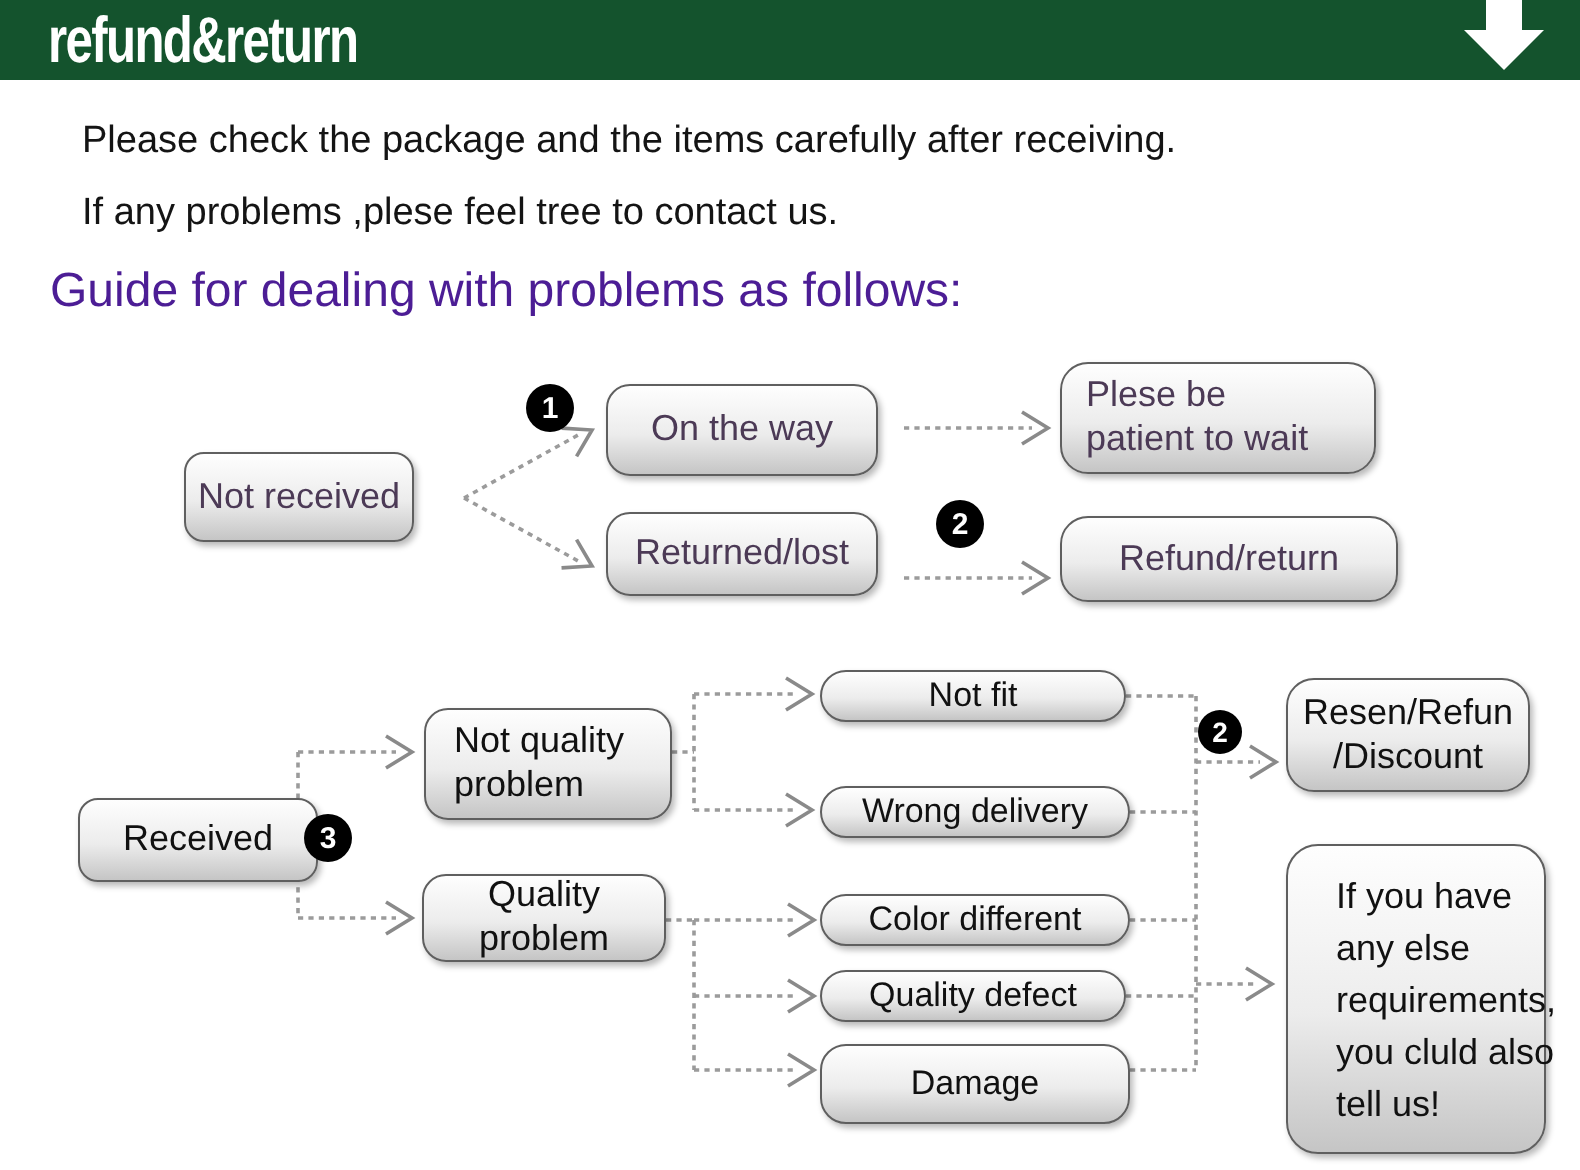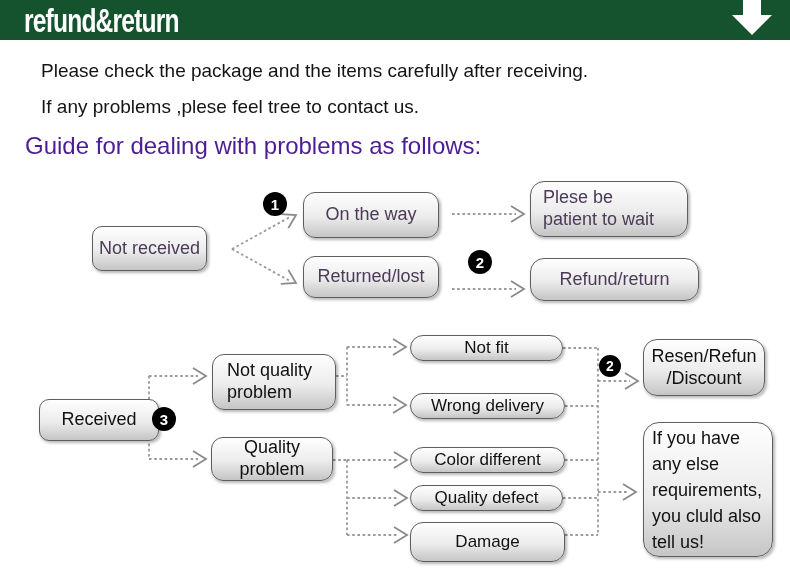--- a/index.html
+++ b/index.html
@@ -150,19 +150,19 @@
   <div class="node" style="left:211px;top:437px;width:122px;height:44px;">Quality
 problem</div>
   <div class="node slim" style="left:410px;top:335px;width:153px;height:26px;">Not fit</div>
   <div class="node slim" style="left:410px;top:393px;width:155px;height:26px;">Wrong delivery</div>
   <div class="node slim" style="left:410px;top:447px;width:155px;height:26px;">Color different</div>
   <div class="node slim" style="left:410px;top:485px;width:153px;height:26px;">Quality defect</div>
   <div class="node slim" style="left:410px;top:522px;width:155px;height:40px;">Damage</div>
   <div class="badge small" style="left:599px;top:355px;">2</div>
   <div class="node" style="left:643px;top:339px;width:122px;height:57px;border-radius:14px;">Resen/Refun
 /Discount</div>
-  <div class="node left-align" style="left:643px;top:422px;width:130px;height:135px;border-radius:16px;padding-left:8px;line-height:26px;">If you have
+  <div class="node left-align" style="left:643px;top:422px;width:130px;height:155px;border-radius:16px;padding-left:24px;line-height:26px;">If you have
 any else
 requirements,
 you cluld also
 tell us!</div>
 
 </div>
 
 </body></html>

